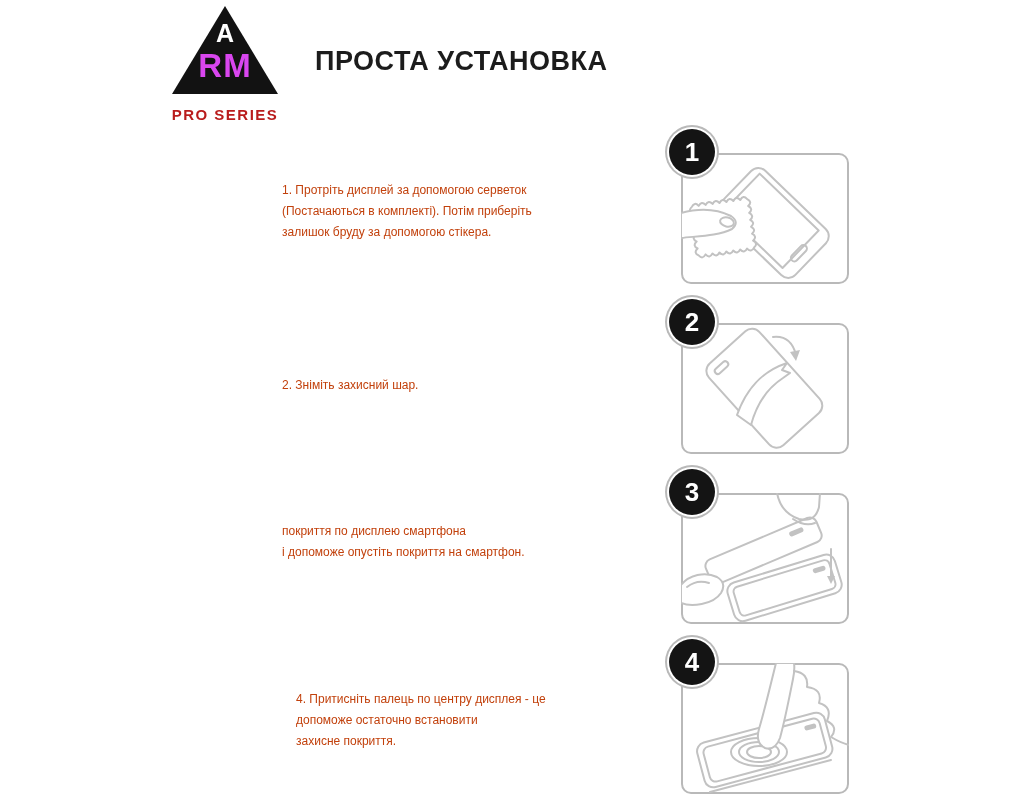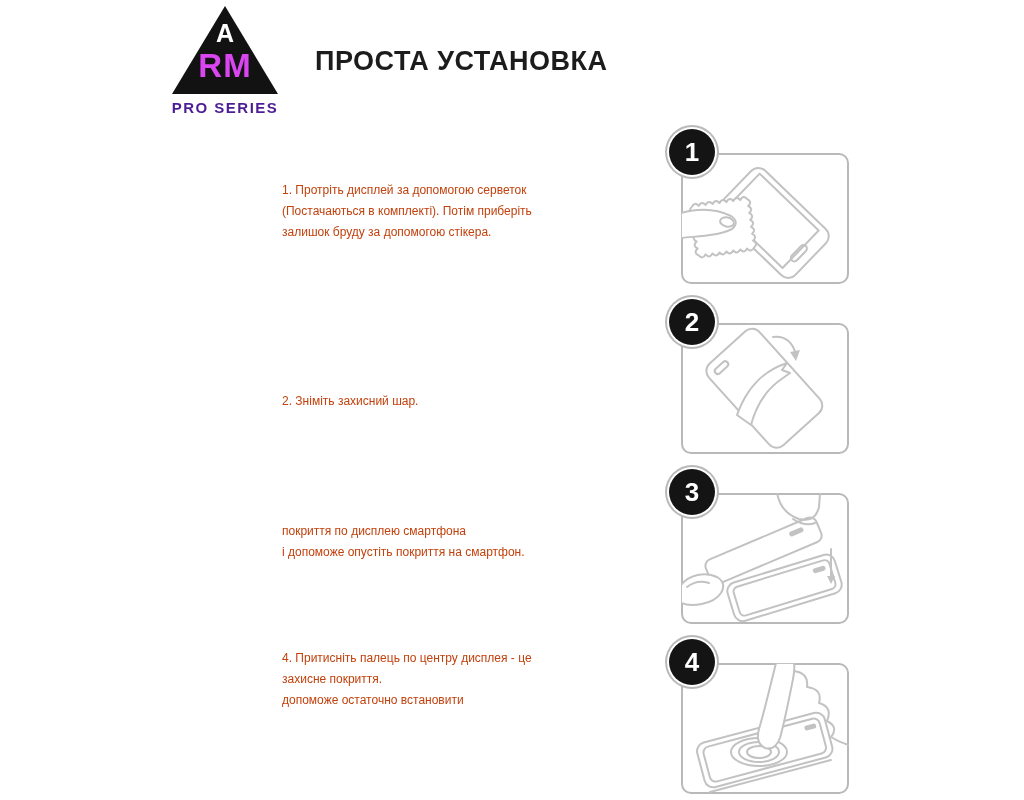--- a/index.html
+++ b/index.html
@@ -15,38 +15,38 @@
   }
   .logo-a {
     position:absolute; top:15px; left:0; right:0; text-align:center;
     color:#fff; font-size:25px; font-weight:700; line-height:1;
   }
   .logo-rm {
     position:absolute; top:43px; left:0; right:0; text-align:center;
     color:#d946ef; font-size:33px; font-weight:700; letter-spacing:1px; line-height:1;
   }
   .logo-sub {
-    margin-top:5px; text-align:center; color:#4c1d95;
+    margin-top:12px; text-align:center; color:#b91c1c;
     font-size:15px; font-weight:700; letter-spacing:1.5px; white-space:nowrap;
   }
   
   .page-title {
     position:absolute; left:315px; top:46px; color:#1c1c1c;
     font-size:27px; font-weight:800; letter-spacing:0.5px; white-space:nowrap;
   }
   
   .step-text {
     position:absolute; left:282px; width:400px;
     color:#c2410c; font-size:12px; line-height:21px;
   }
   .step-text div { white-space:nowrap; min-height:0; }
   #step-text-1 { top:180px; }
-  #step-text-2 { top:375px;margin-top:16px; }
+  #step-text-2 { top:375px; }
   #step-text-3 { top:521px; }
-  #step-text-4 { top:648px; }
+  #step-text-4 { top:689px;margin-left:14px; }
   
   .figure { position:absolute; left:669px; width:181px; height:156px; }
   #figure-1 { top:129px; }
   #figure-2 { top:299px; }
   #figure-3 { top:469px; }
   #figure-4 { top:639px; }
   .frame {
     position:absolute; left:12px; top:24px; width:168px; height:131px;
     border:2px solid #b9b9b9; border-radius:10px; background:#fff; box-sizing:border-box;
   }
@@ -84,22 +84,22 @@
     <div>2. Зніміть захисний шар.</div>
   </div>
 
   <div class="step-text" id="step-text-3">
     <div>покриття по дисплею смартфона</div>
     <div>і допоможе опустіть покриття на смартфон.</div>
   </div>
 
   <div class="step-text" id="step-text-4">
     <div>4. Притисніть палець по центру дисплея - це</div>
+    <div>допоможе остаточно встановити</div>
     <div>захисне покриття.</div>
-    <div>допоможе остаточно встановити</div>
   </div>
 
   <div class="figure" id="figure-1">
     <div class="frame">
       <svg viewBox="0 0 168 131" fill="none" stroke="#c2c2c2" stroke-width="2" stroke-linecap="round" stroke-linejoin="round">
         <g transform="rotate(-46 93 72)">
           <rect x="62" y="18" width="64" height="104" rx="10"></rect>
           <rect x="68" y="26" width="52" height="82"></rect>
           <rect x="80" y="106" width="20" height="7" rx="3.5"></rect>
         </g>

